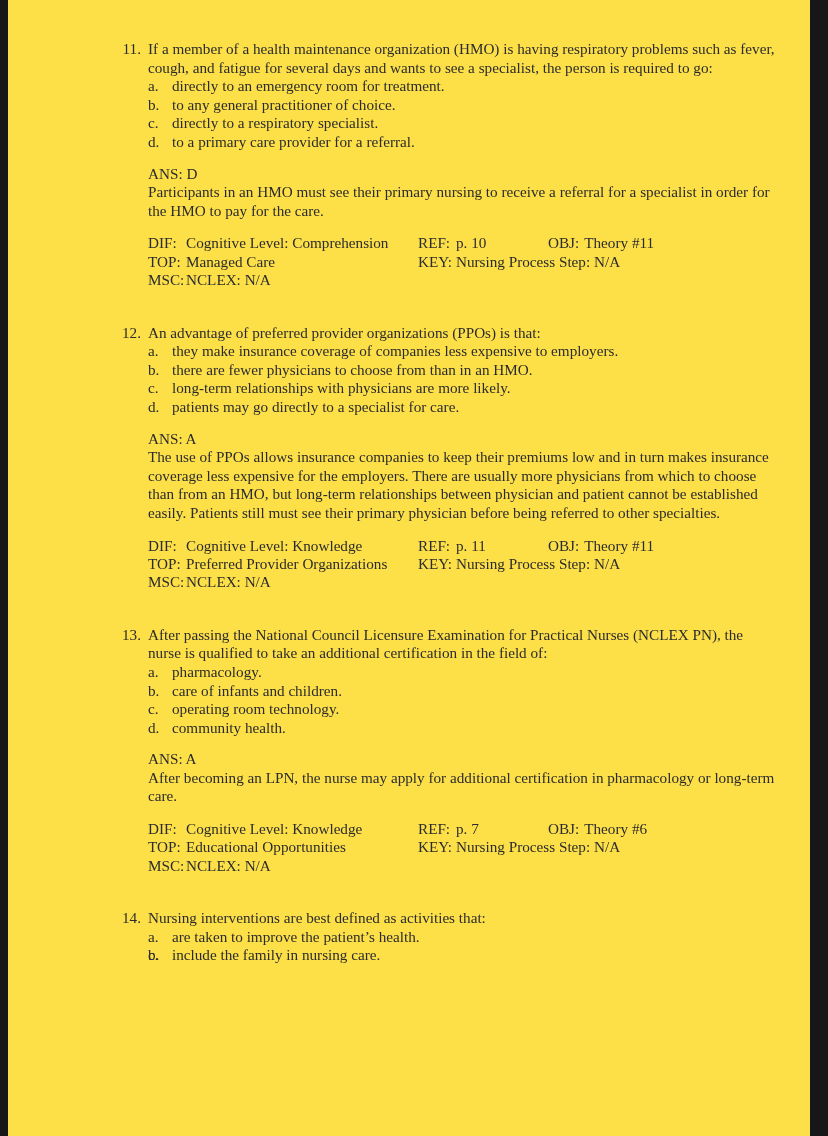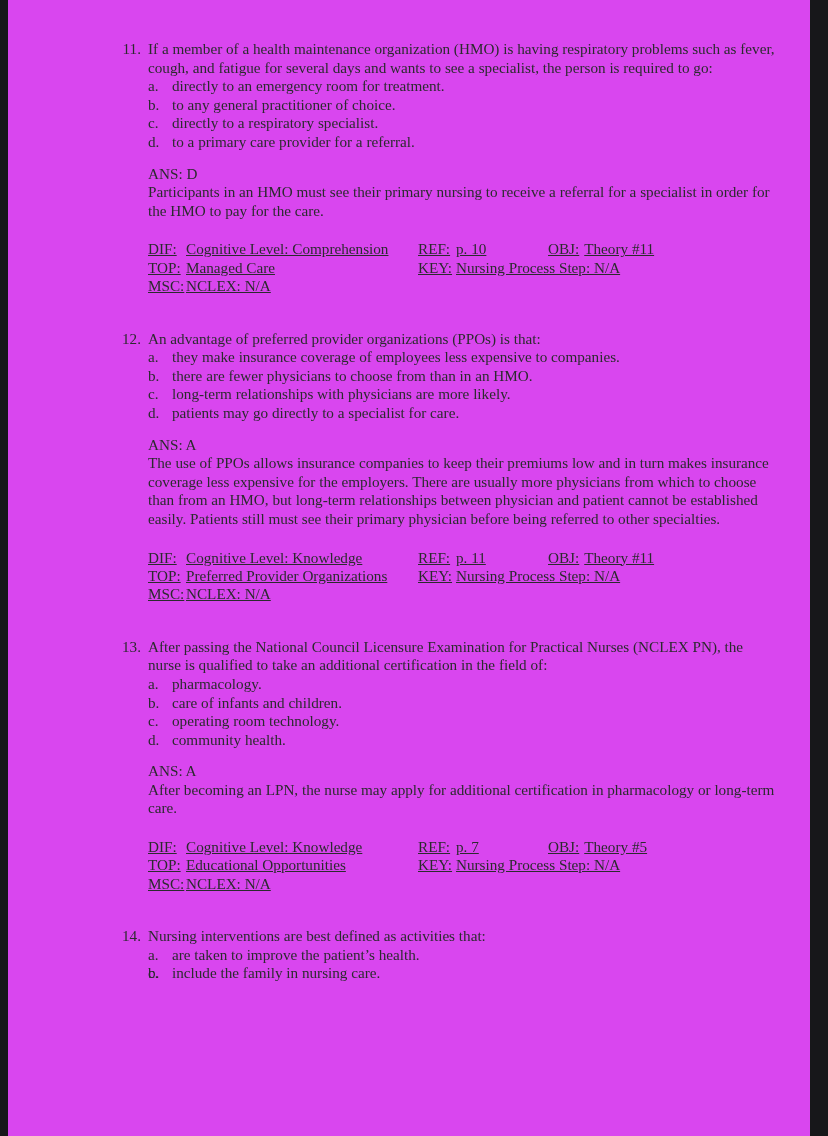--- a/index.html
+++ b/index.html
@@ -24,21 +24,21 @@
   }
   .scan-band.left  { left: 0;  width: 8px; }
   .scan-band.right { right: 0; width: 18px; }
 
   .page {
     position: absolute;
     left: 8px;
     right: 18px;
     top: 0;
     bottom: 0;
-    background: #d946ef;
+    background: #fde047;
   }
 
   .content {
     position: absolute;
     left: 107px;   
     top: 40px;
     width: 661px;  
     color: #2b2b2e;
     font-size: 15.2px;
     line-height: 18.6px;
@@ -79,23 +79,22 @@
   
   .ansblock {
     margin-top: 13px;
     padding-left: 33px;
   }
   .ansline { }
   .rationale { }
 
   
   .meta {
-    margin-top: 20px;
+    margin-top: 14px;
     padding-left: 33px;
-    text-decoration: underline;
   }
   .metarow {
     display: flex;
     line-height: 18.4px;
   }
   .mcell {
     display: flex;
     white-space: nowrap;
   }
   .mlabel {
@@ -184,21 +183,21 @@
     <div class="spacer-lg"></div>
 
     <div class="qblock">
       <div class="qhead">
         <span class="qnum">12.</span>
         <span class="qtext">An advantage of preferred provider organizations (PPOs) is that:</span>
       </div>
       <div class="options">
         <div class="option">
           <span class="olet">a.</span>
-          <span>they make insurance coverage of employees less expensive to companies.</span>
+          <span>they make insurance coverage of companies less expensive to employers.</span>
         </div>
         <div class="option">
           <span class="olet">b.</span>
           <span>there are fewer physicians to choose from than in an HMO.</span>
         </div>
         <div class="option">
           <span class="olet">c.</span>
           <span>long-term relationships with physicians are more likely.</span>
         </div>
         <div class="option">
@@ -278,21 +277,21 @@
           <span class="mcell col1">
             <span class="mlabel">DIF:</span>
             <span>Cognitive Level: Knowledge</span>
           </span>
           <span class="mcell col2">
             <span class="mlabel">REF:</span>
             <span>p. 7</span>
           </span>
           <span class="mcell col3">
             <span class="mlabel">OBJ:</span>
-            <span>Theory #5</span>
+            <span>Theory #6</span>
           </span>
         </div>
         <div class="metarow">
           <span class="mcell col1">
             <span class="mlabel">TOP:</span>
             <span>Educational Opportunities</span>
           </span>
           <span class="mcell wide">
             <span class="mlabel">KEY:</span>
             <span>Nursing Process Step: N/A</span>

